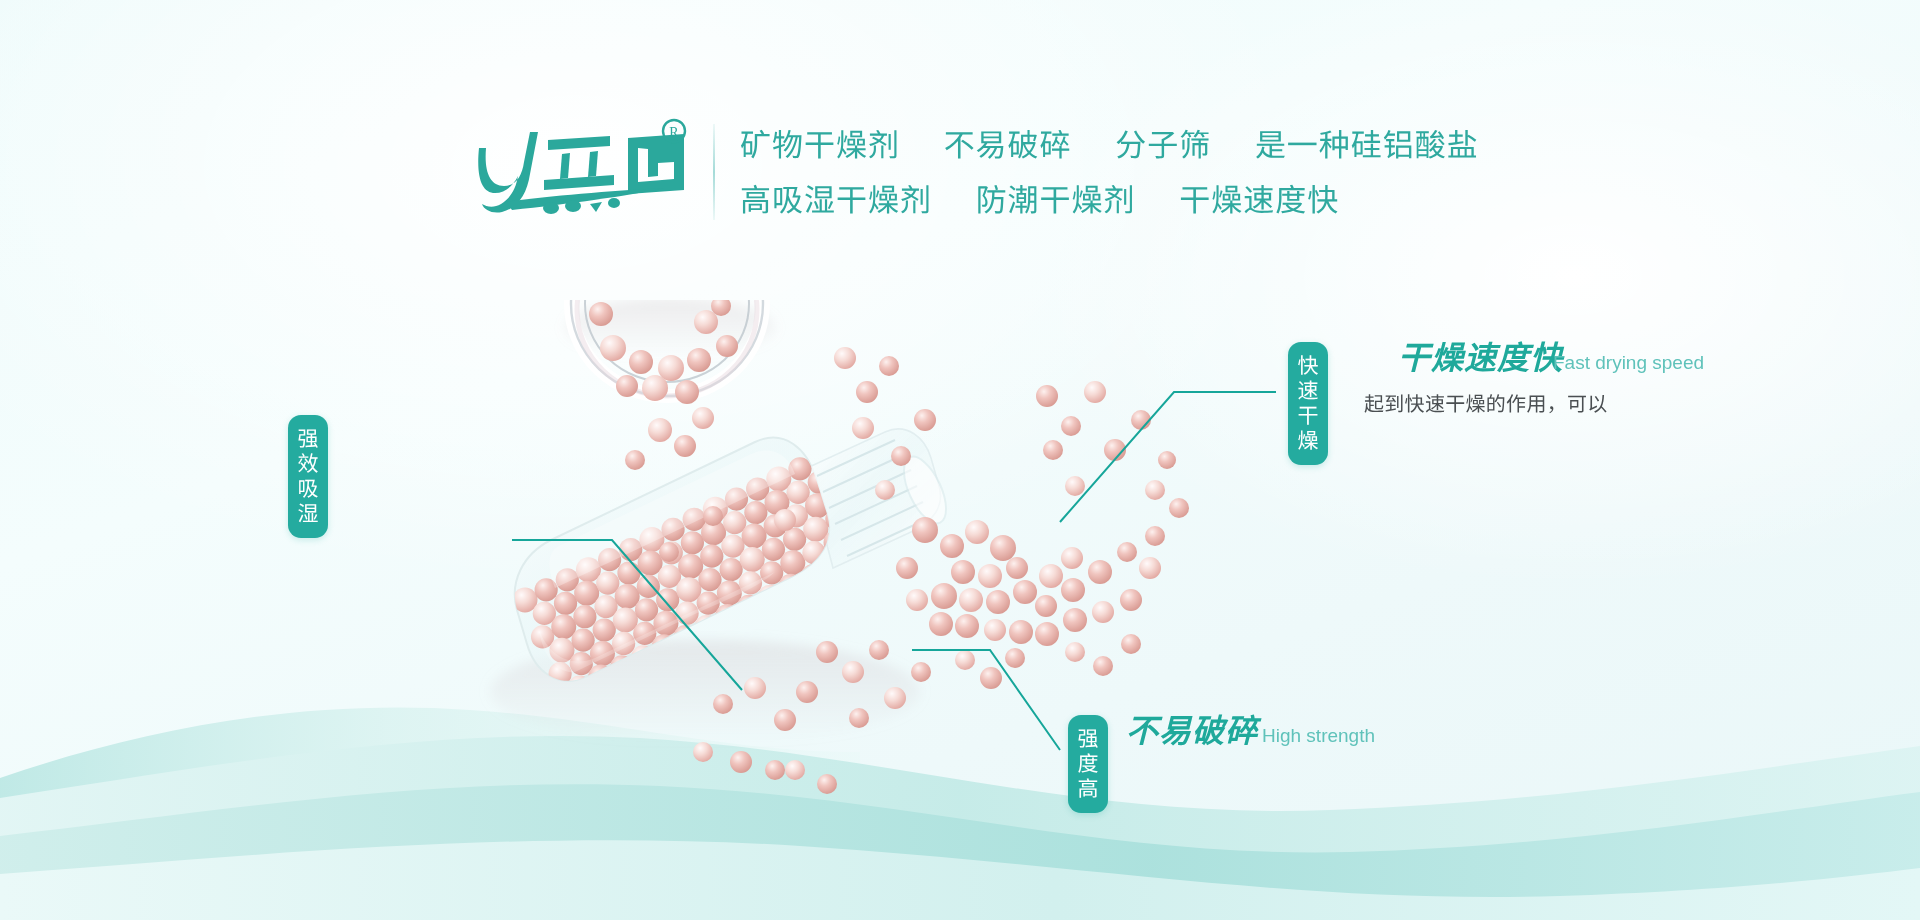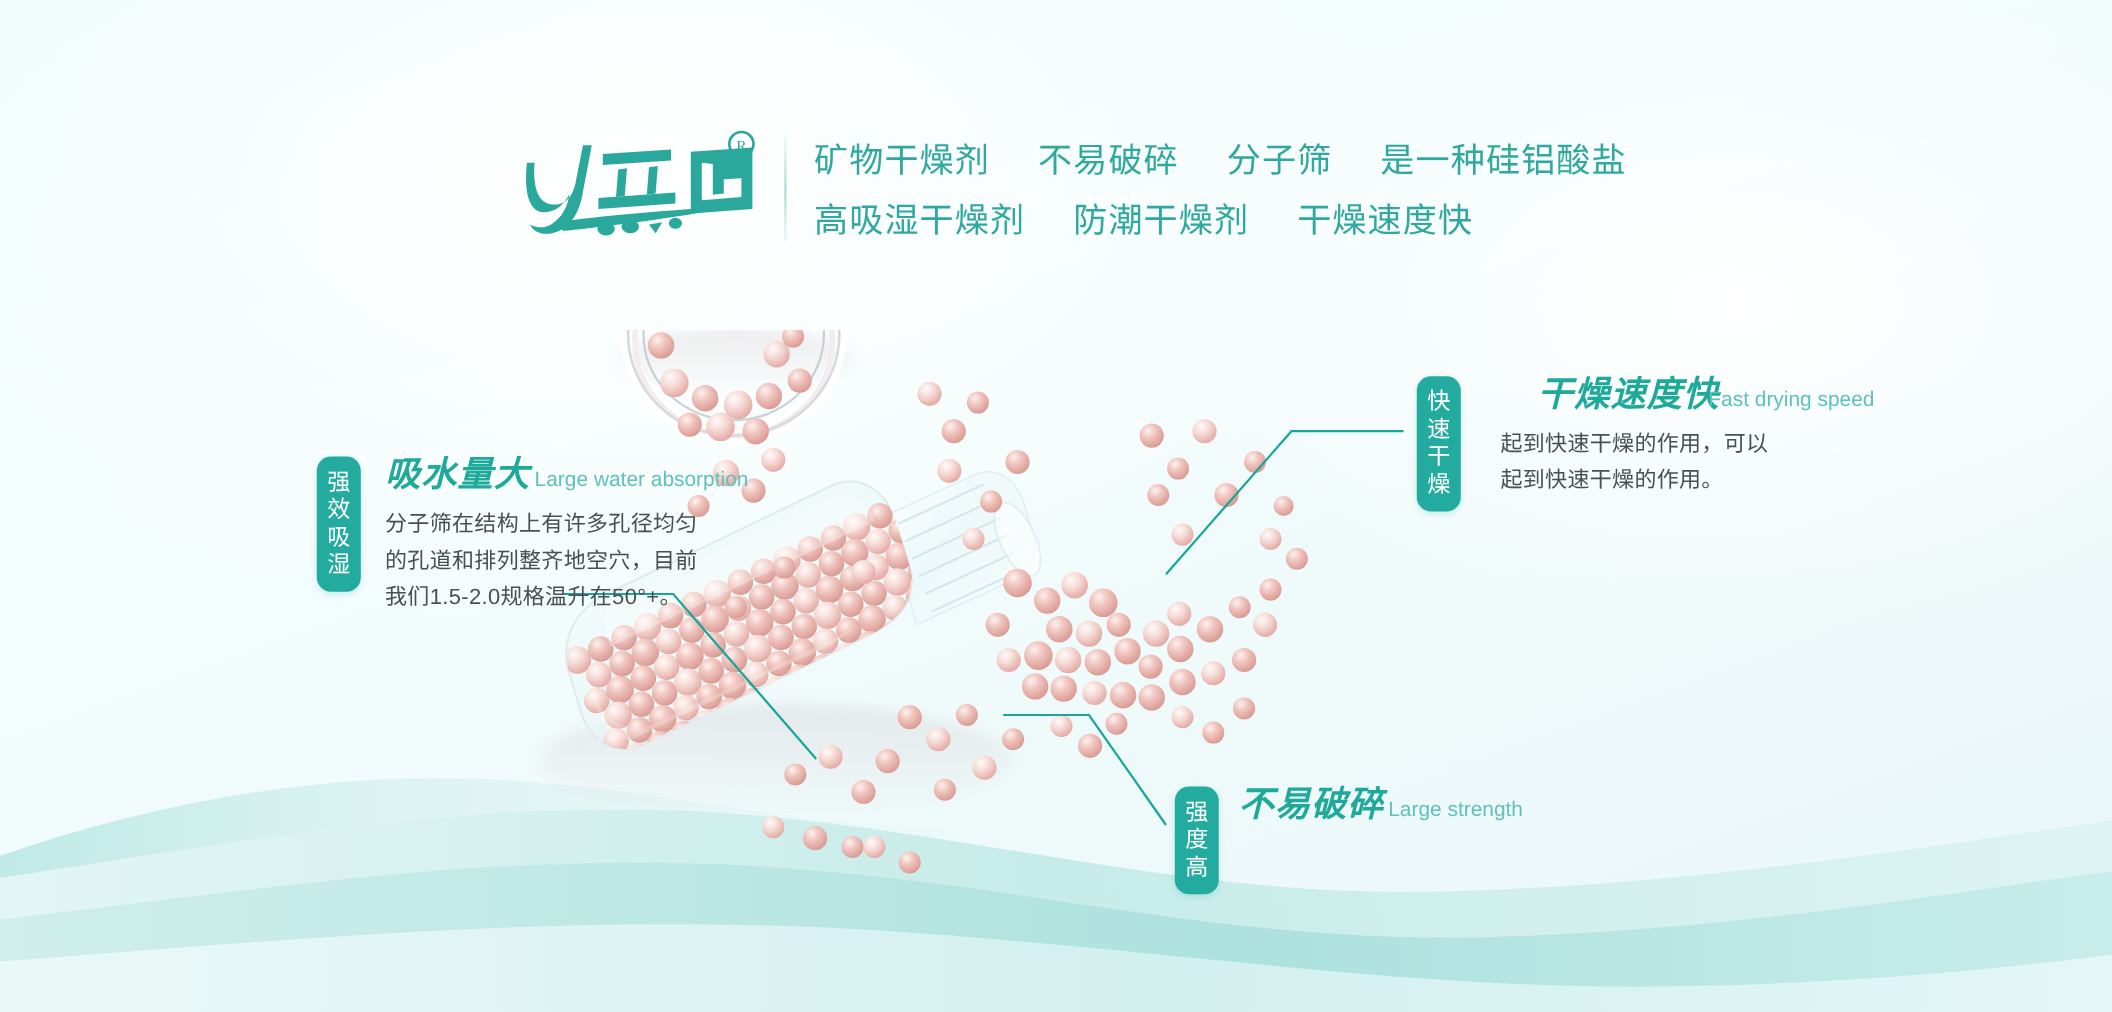--- a/index.html
+++ b/index.html
@@ -497,56 +497,45 @@
     </g>
   </svg>
 
   <div class="anno" id="anno-absorption">
     <div class="badge">
       <span>强</span>
       <span>效</span>
       <span>吸</span>
       <span>湿</span>
     </div>
-    <div class="anno-body">
-      <div class="anno-title">
-        <span class="cn">吸水量大</span><span class="en">Large water absorption</span>
-      </div>
-      <div class="anno-desc">
-        <div>分子筛在结构上有许多孔径均匀</div>
-        <div>的孔道和排列整齐地空穴，目前</div>
-        <div>我们1.5-2.0规格温升在50°+。</div>
-      </div>
-    </div>
   </div>
 
   <div class="anno" id="anno-speed">
     <div class="badge">
       <span>快</span>
       <span>速</span>
       <span>干</span>
       <span>燥</span>
     </div>
     <div class="anno-body">
       <div class="anno-title">
         <span class="cn">干燥速度快</span><span class="en">Fast drying speed</span>
       </div>
       <div class="anno-desc">
         <div>起到快速干燥的作用，可以</div>
-        <div>起到快速干燥的作用。</div>
       </div>
     </div>
   </div>
 
   <div class="anno" id="anno-strength">
     <div class="badge">
       <span>强</span>
       <span>度</span>
       <span>高</span>
     </div>
     <div class="anno-body">
       <div class="anno-title">
-        <span class="cn">不易破碎</span><span class="en">Large strength</span>
+        <span class="cn">不易破碎</span><span class="en">High strength</span>
       </div>
     </div>
   </div>
 
 </div>
 
 </body></html>

